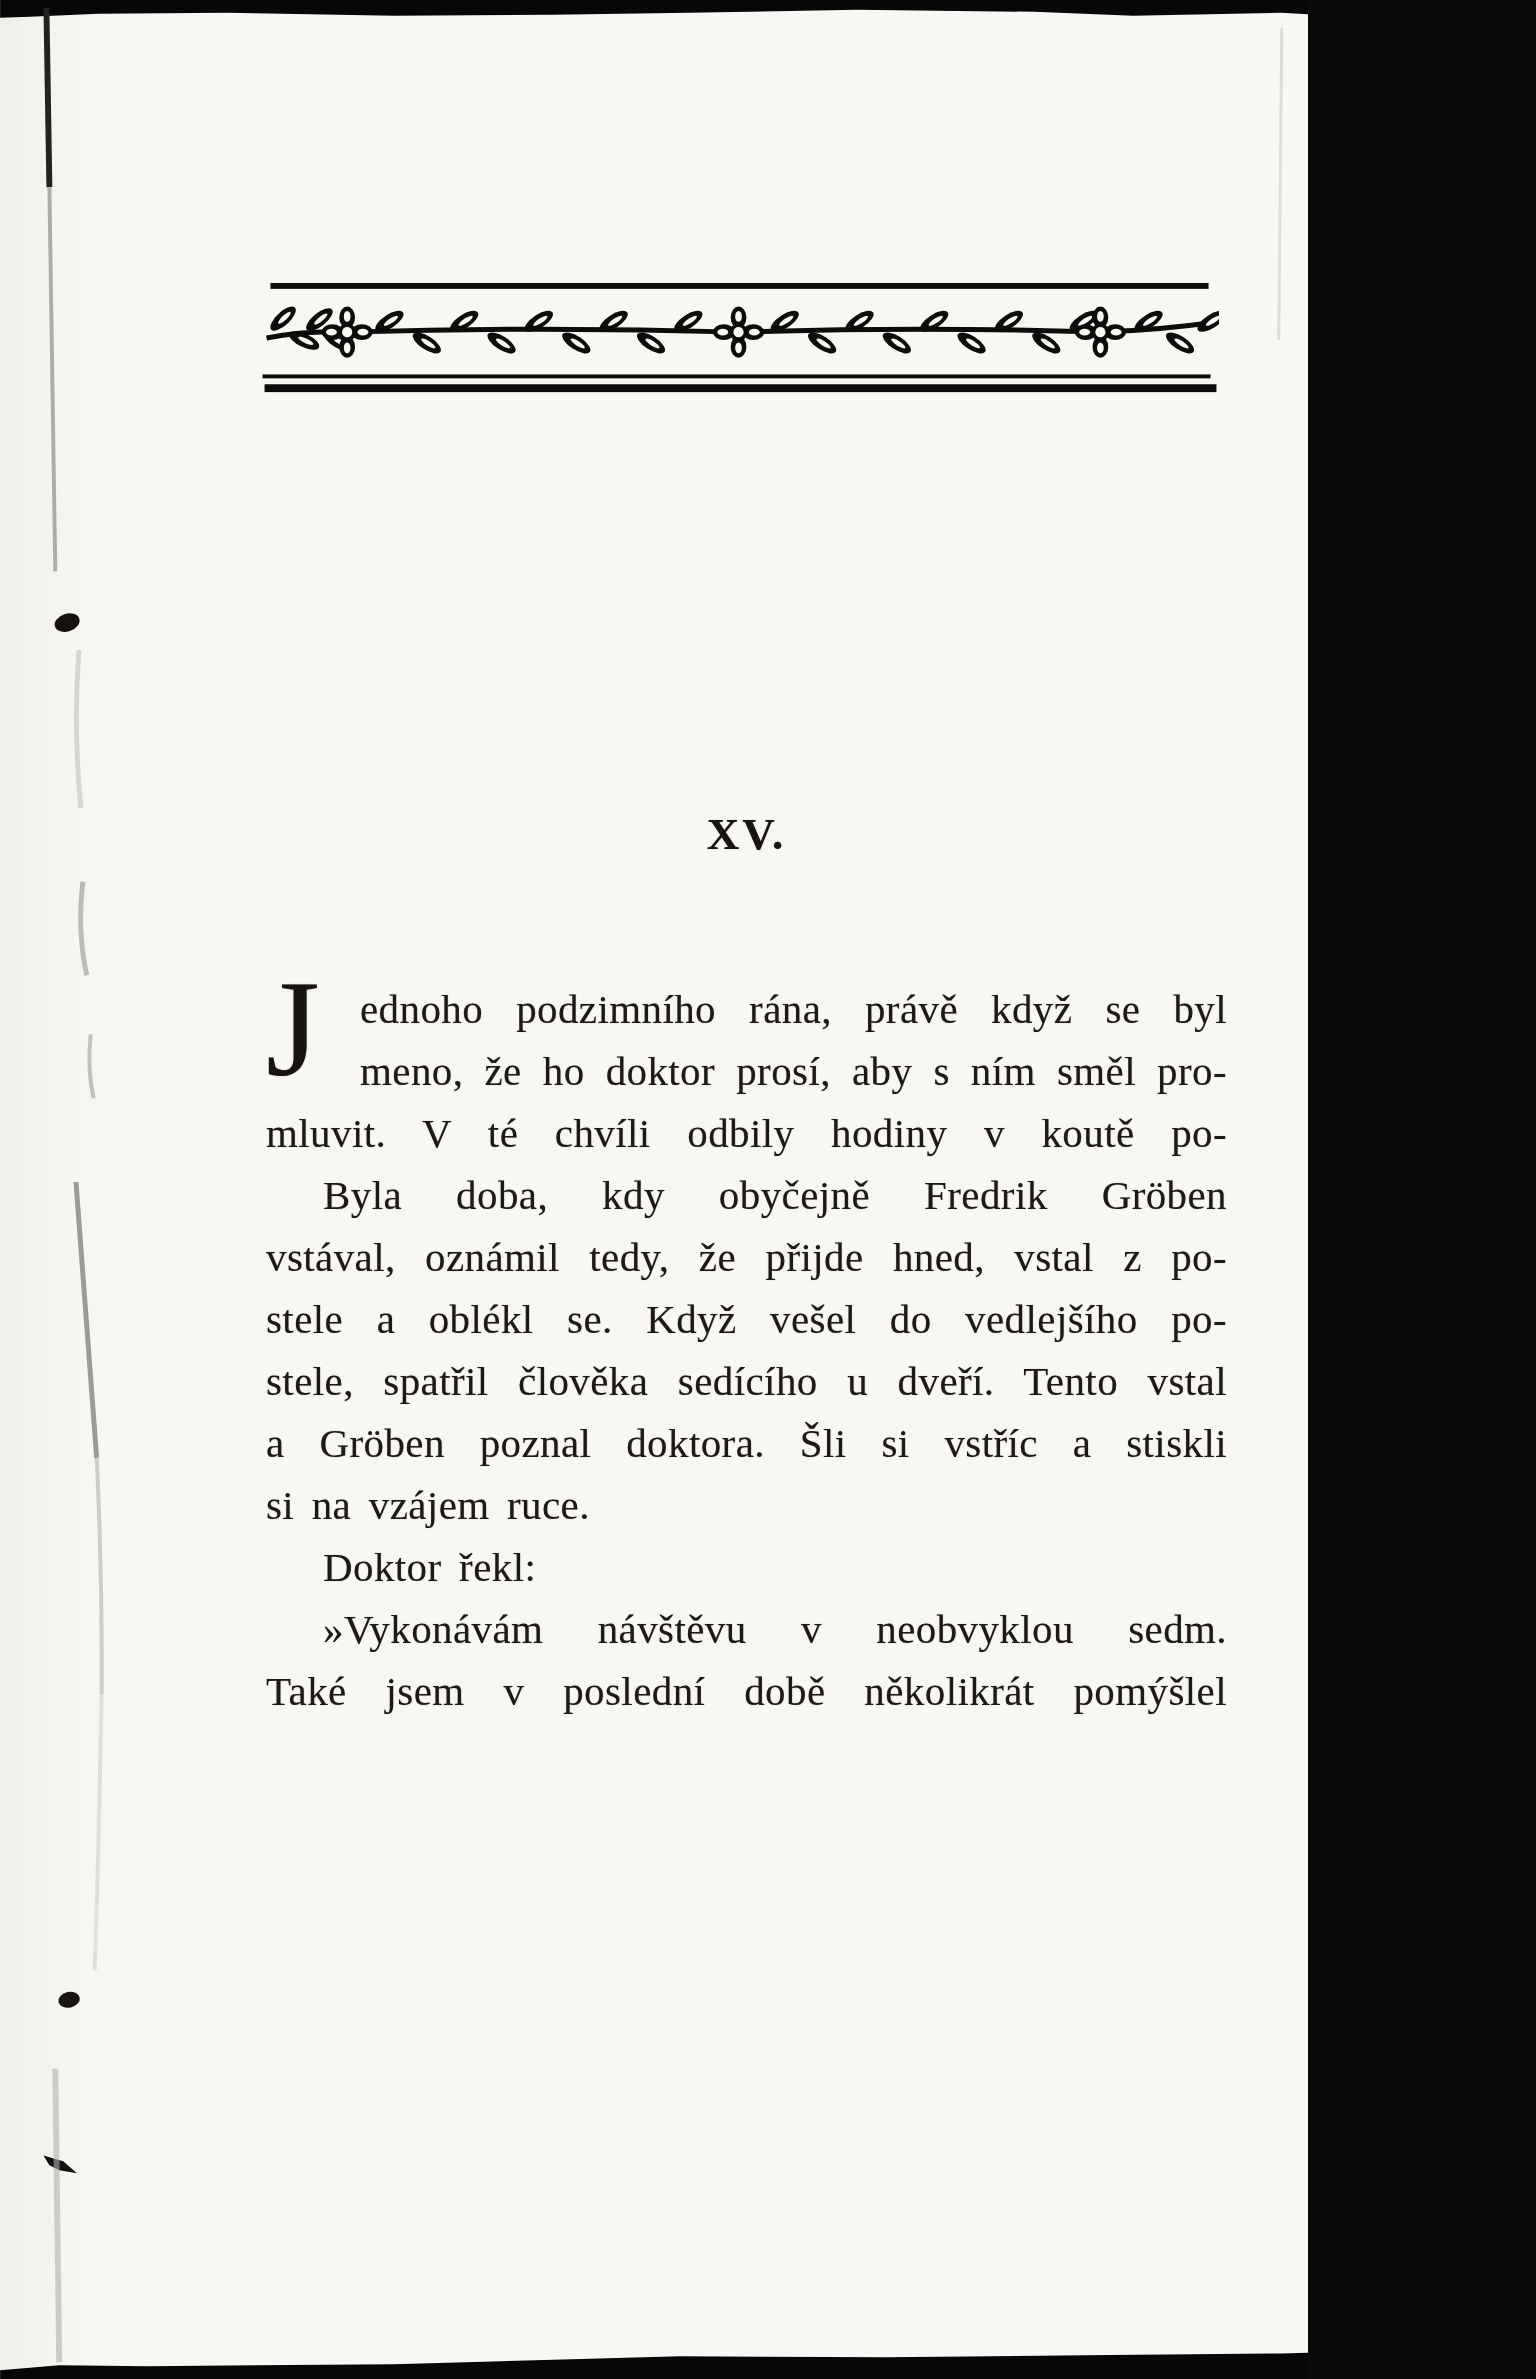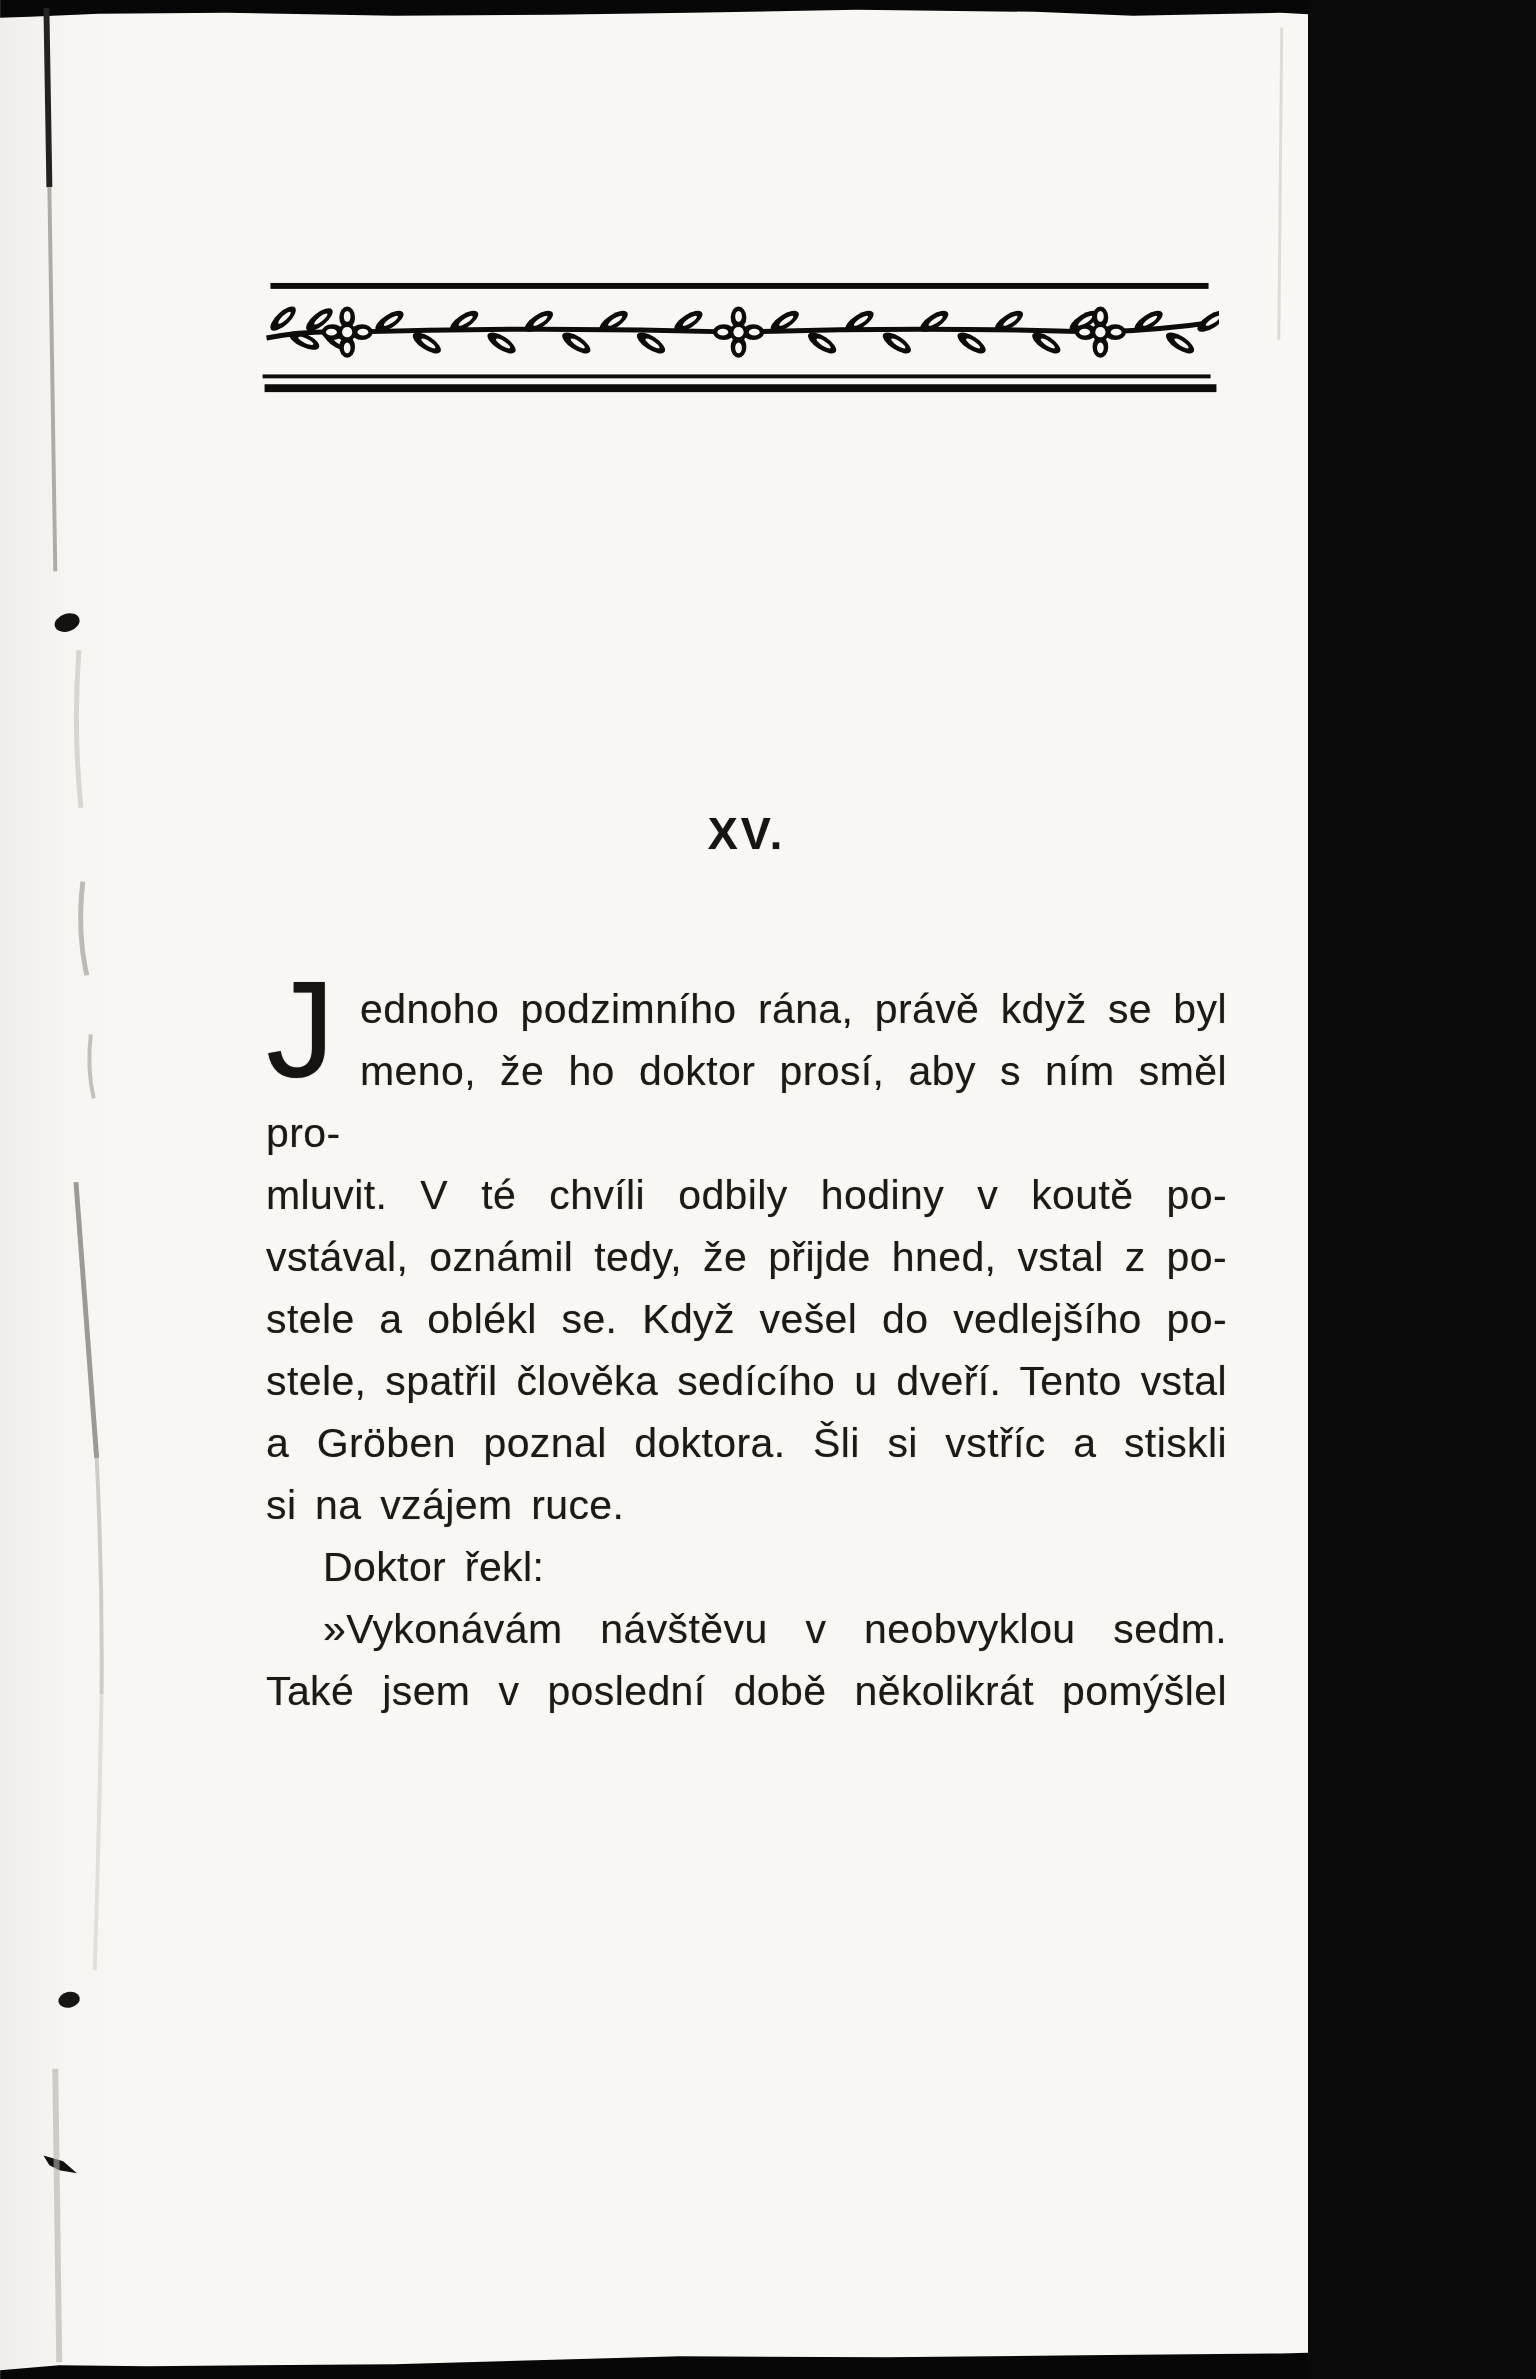--- a/index.html
+++ b/index.html
@@ -3,21 +3,21 @@
 <meta charset="utf-8">
 <style>
   html,body{margin:0;padding:0;background:#0a0a0a;}
   #page{
     position:relative;
     width:1308px;height:2380px;
     background:
       linear-gradient(90deg, #efeeeb 0px, #f6f5f2 69px, #f8f7f4 138px, #f8f7f4 1399px, #f1f0ec 1483px, #e9e8e4 1502px),
       #f8f7f4;
     overflow:hidden;
-    font-family:Liberation Sans, sans-serif;
+    font-family:Liberation Serif, serif;
   }
   
   #scan-overlay{position:absolute;left:0;top:0;width:1537px;height:2380px;pointer-events:none;}
   
   #ornament{position:absolute;left:262px;top:281px;width:957px;height:118px;}
   
   #heading{
     position:absolute;left:266px;top:808px;width:961px;
     text-align:center;font-size:45px;font-weight:bold;color:#171411;
     letter-spacing:3px;
@@ -106,20 +106,21 @@
   <div id="heading">XV.</div>
 
   <div id="text-block">
       <div class="para">
         <span class="dropcap">J</span>
         <div class="ln j">ednoho podzimního rána, právě když se byl</div>
         <div class="ln j">meno, že ho doktor prosí, aby s ním směl pro-</div>
         <div class="ln j">mluvit. V té chvíli odbily hodiny v koutě po-</div>
       </div>
       <div class="para">
+        <div class="ln j ind">Byla doba, kdy obyčejně Fredrik Gröben</div>
         <div class="ln j">vstával, oznámil tedy, že přijde hned, vstal z po-</div>
         <div class="ln j">stele a oblékl se. Když vešel do vedlejšího po-</div>
         <div class="ln j">stele, spatřil člověka sedícího u dveří. Tento vstal</div>
         <div class="ln j">a Gröben poznal doktora. Šli si vstříc a stiskli</div>
         <div class="ln">si na vzájem ruce.</div>
       </div>
       <div class="para">
         <div class="ln ind">Doktor řekl:</div>
       </div>
       <div class="para">

